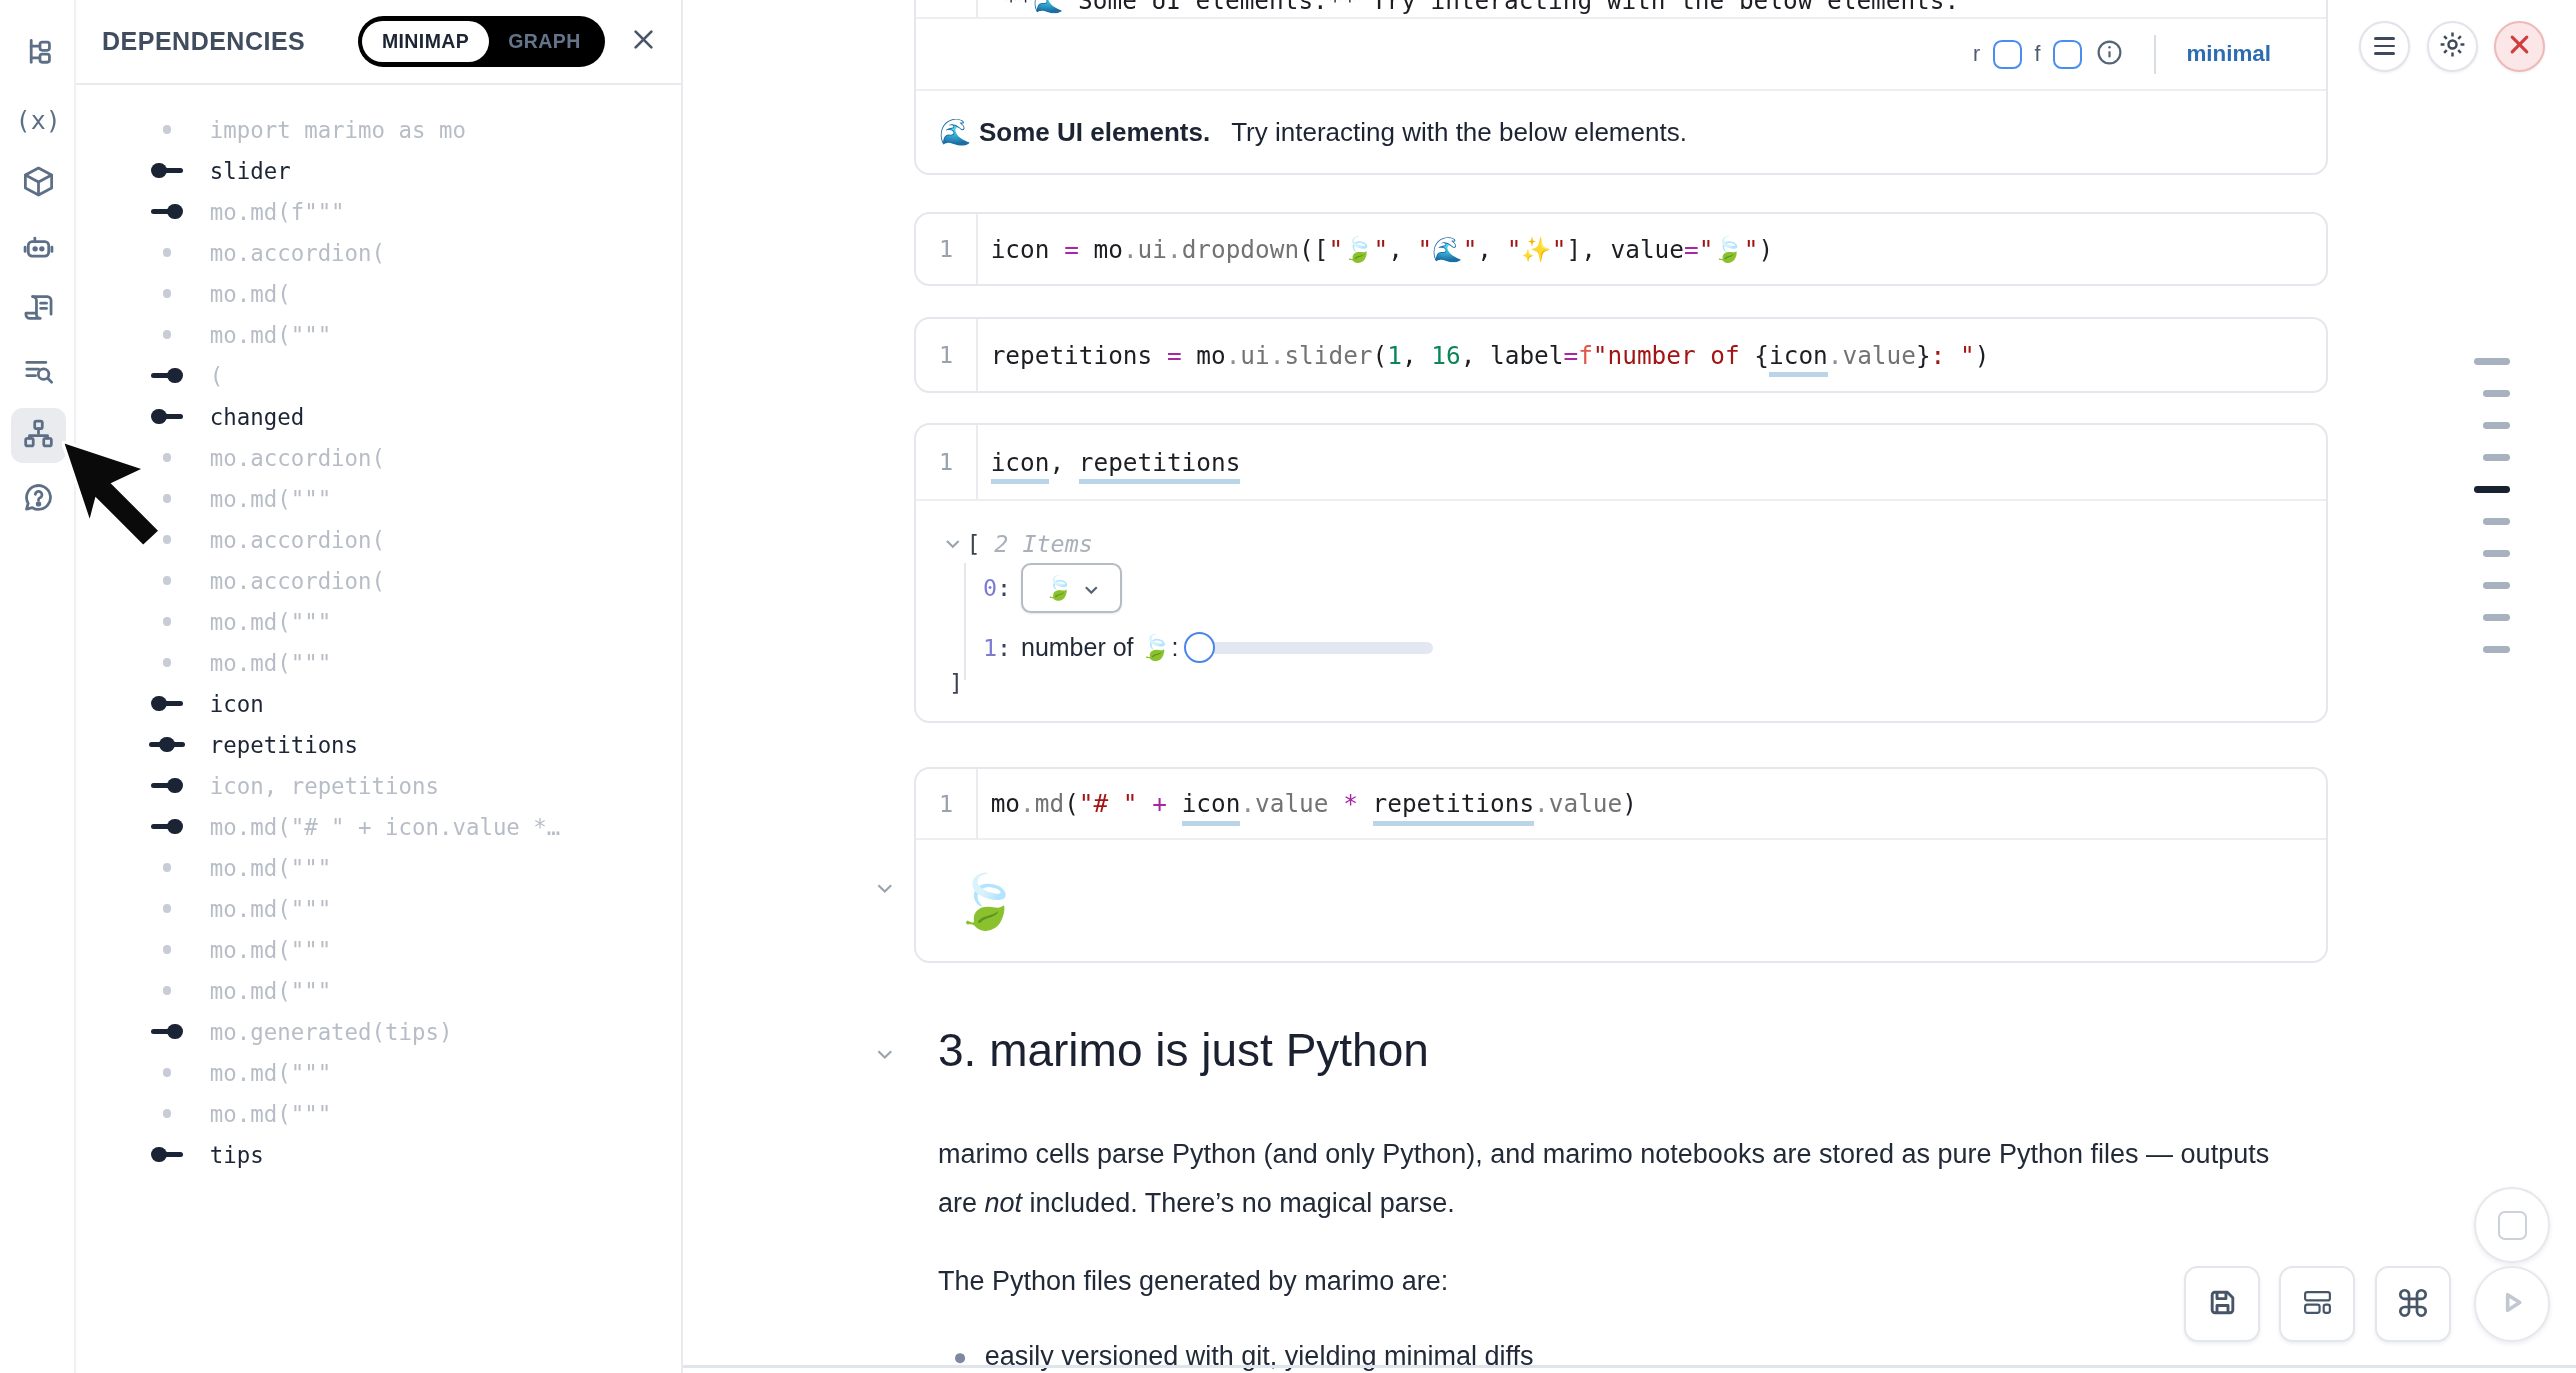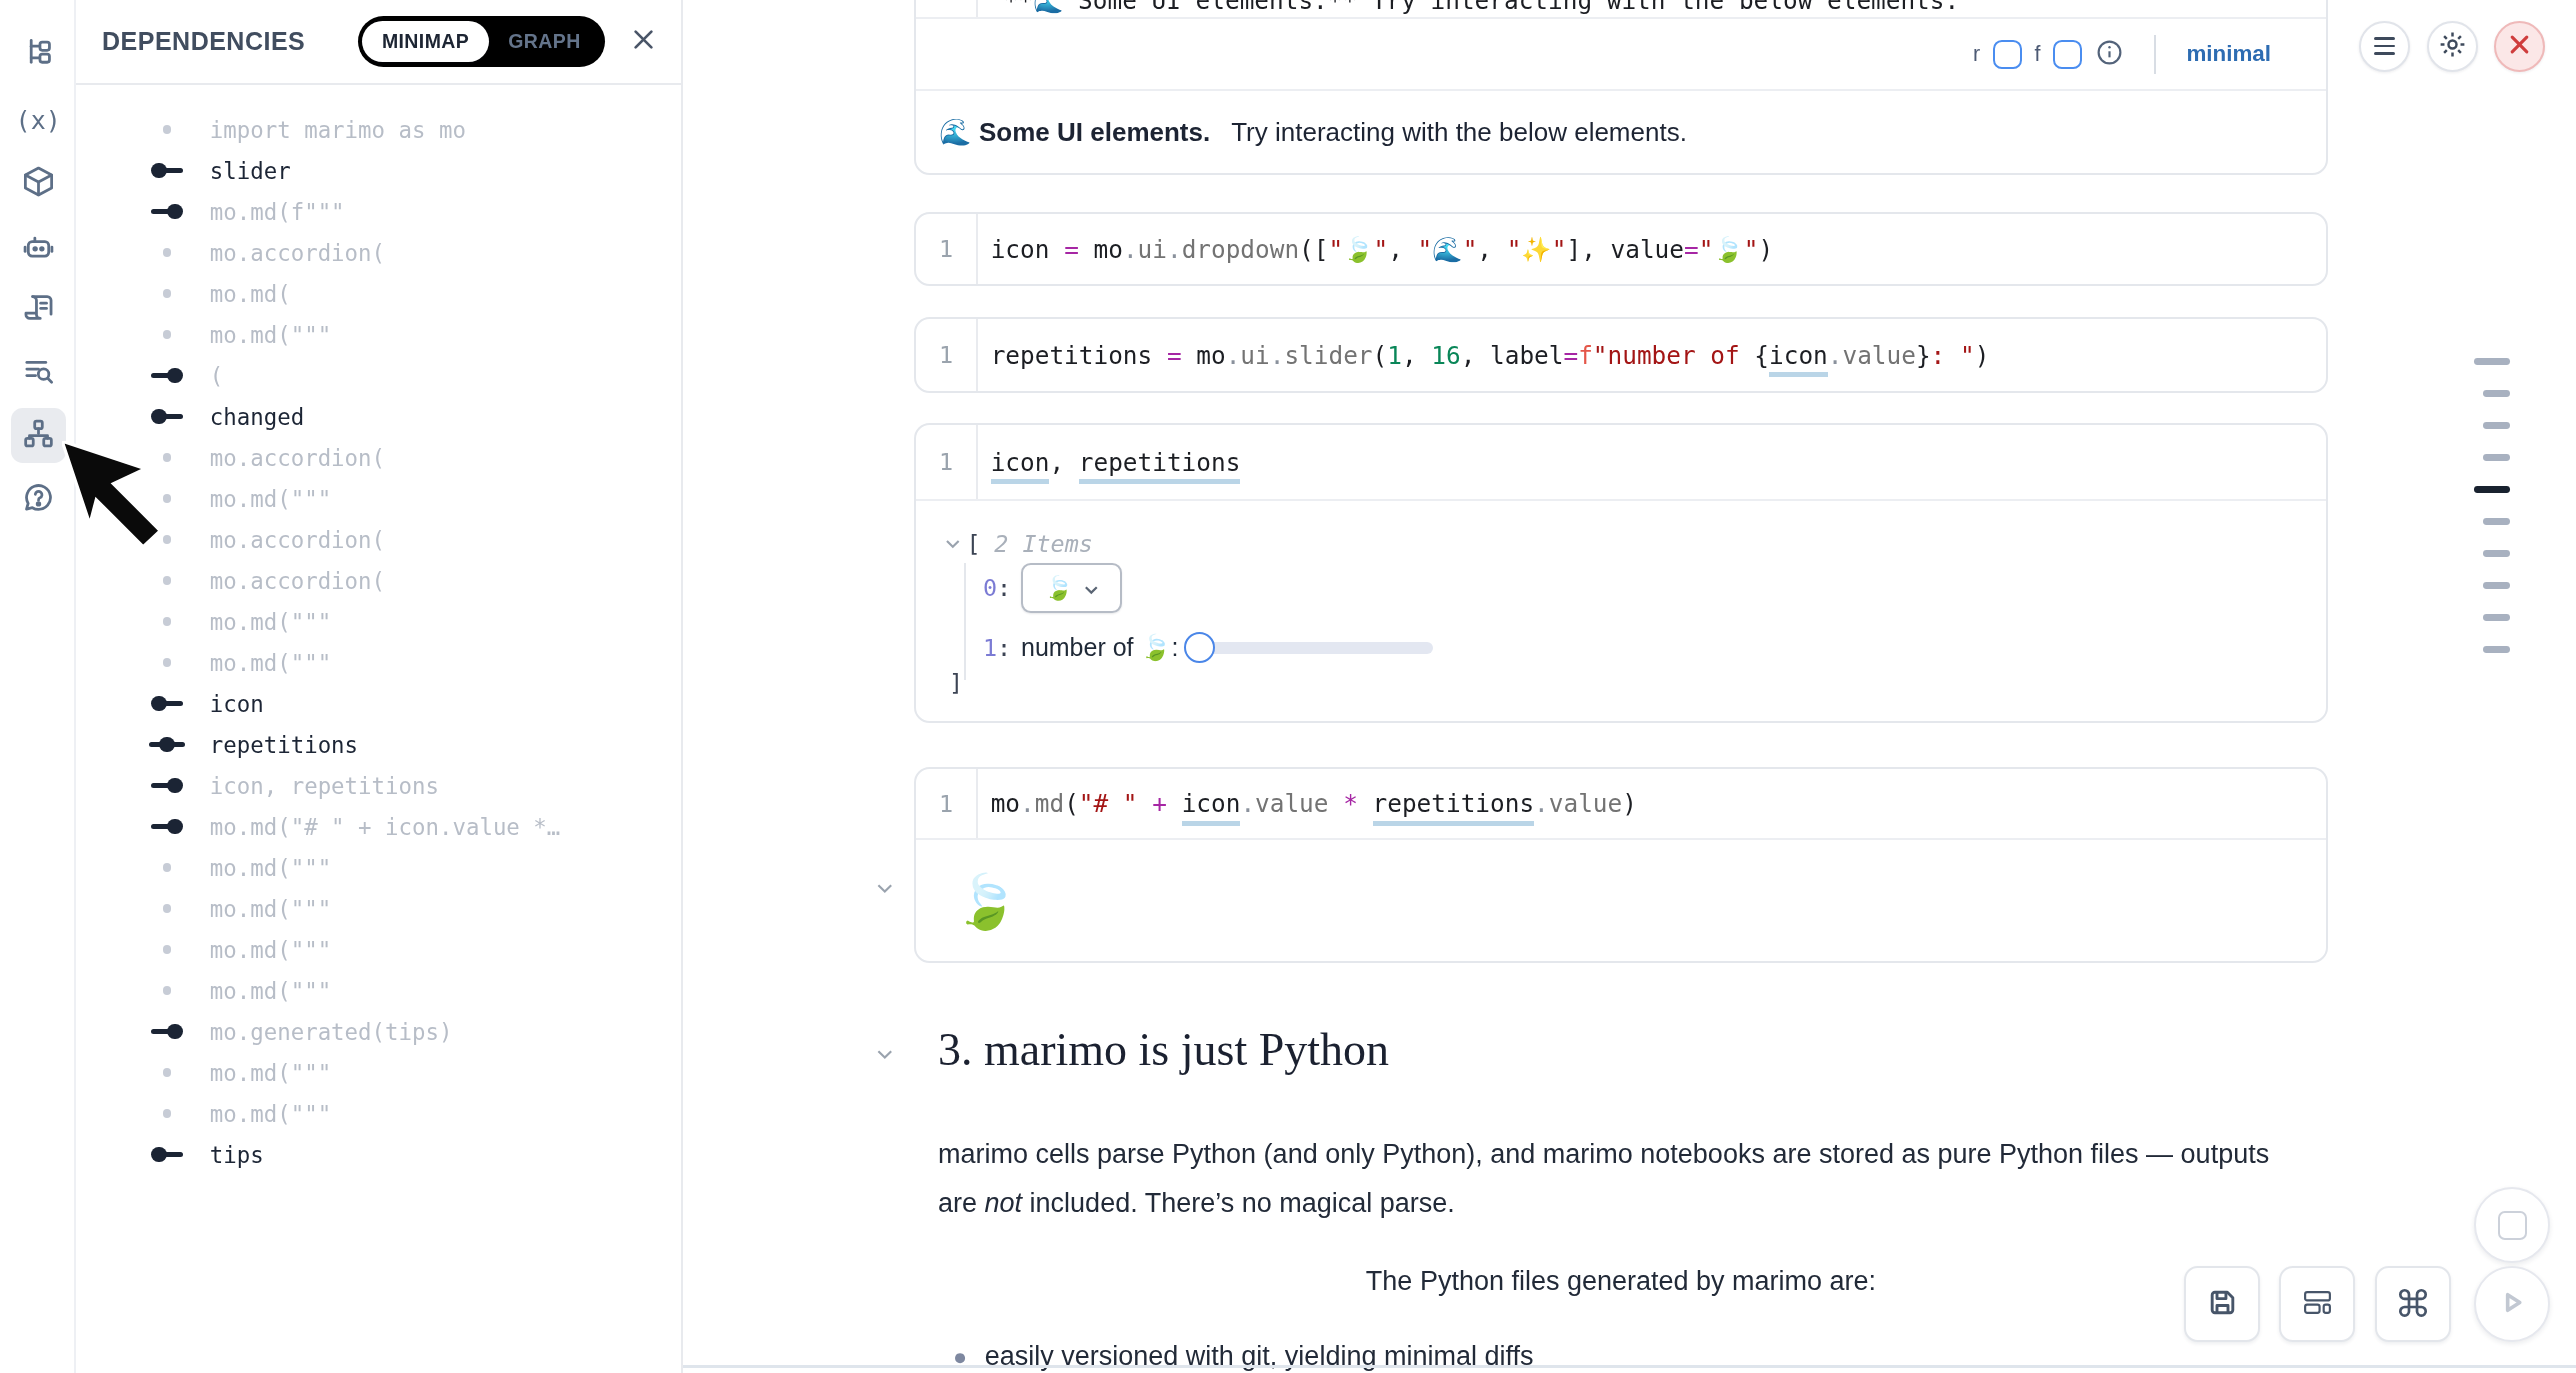--- a/index.html
+++ b/index.html
@@ -78,23 +78,23 @@
   .slider-label{font-size:25px;color:#1f2937;margin-right:5.9px;}
   #slider{position:relative;width:249px;height:33px;}
   #slider-track{position:absolute;left:8.8px;right:0;top:10.7px;height:12.7px;border-radius:6.8px;background:#e3e7f1;}
   #slider-knob{position:absolute;left:0;top:1px;width:31px;height:31px;border-radius:50%;background:#fff;border:2.9px solid #4a86e8;box-sizing:border-box;}
   
   #cell5{top:767px;height:196px;}
   #cell5-editor{height:69px;}
   #cell5-output{height:123px;display:flex;align-items:center;padding-left:37px;font-size:53px;}
   .out-chev{position:absolute;color:#9aa3ae;}
   
-  #heading{position:absolute;left:255px;top:1023px;font-family:Liberation Serif, serif;font-size:46px;color:#1b2130;}
+  #heading{position:absolute;left:255px;top:1023px;font-family:Liberation Sans, sans-serif;font-size:46px;color:#1b2130;}
   .para{position:absolute;left:255px;width:1366px;font-size:27px;line-height:49px;color:#222a38;}
-  #para1{top:1130px;} #para2{top:1257px;text-align:center;}
+  #para1{top:1130px;} #para2{top:1257px;}
   #bullet1{position:absolute;left:270px;top:1341px;font-size:27px;color:#222a38;display:flex;align-items:flex-start;}
   #bullet1 .dot{color:#7e88a0;margin-right:17.6px;font-size:23.4px;line-height:33px;}
   
   .circ{position:absolute;width:51px;height:51px;border-radius:50%;background:#fff;border:2px solid #e1e4ea;box-sizing:border-box;display:flex;align-items:center;justify-content:center;box-shadow:0 1px 2.9px rgba(20,30,50,.08);}
   #btn-menu{left:1676px;top:20.5px;} #btn-settings{left:1744px;top:20.5px;}
   #btn-shutdown{left:1811px;top:20.5px;background:#fbe7e7;border-color:#efb9b9;}
   .ham{display:flex;flex-direction:column;gap:4.9px;} .ham i{width:21.5px;height:2.9px;border-radius:2px;background:#3e4a5c;}
   #btn-settings svg{stroke:#3e4a5c;stroke-width:1.9;fill:none;}
   #btn-shutdown svg{stroke:#cf3d3d;stroke-width:3;stroke-linecap:round;}
   

